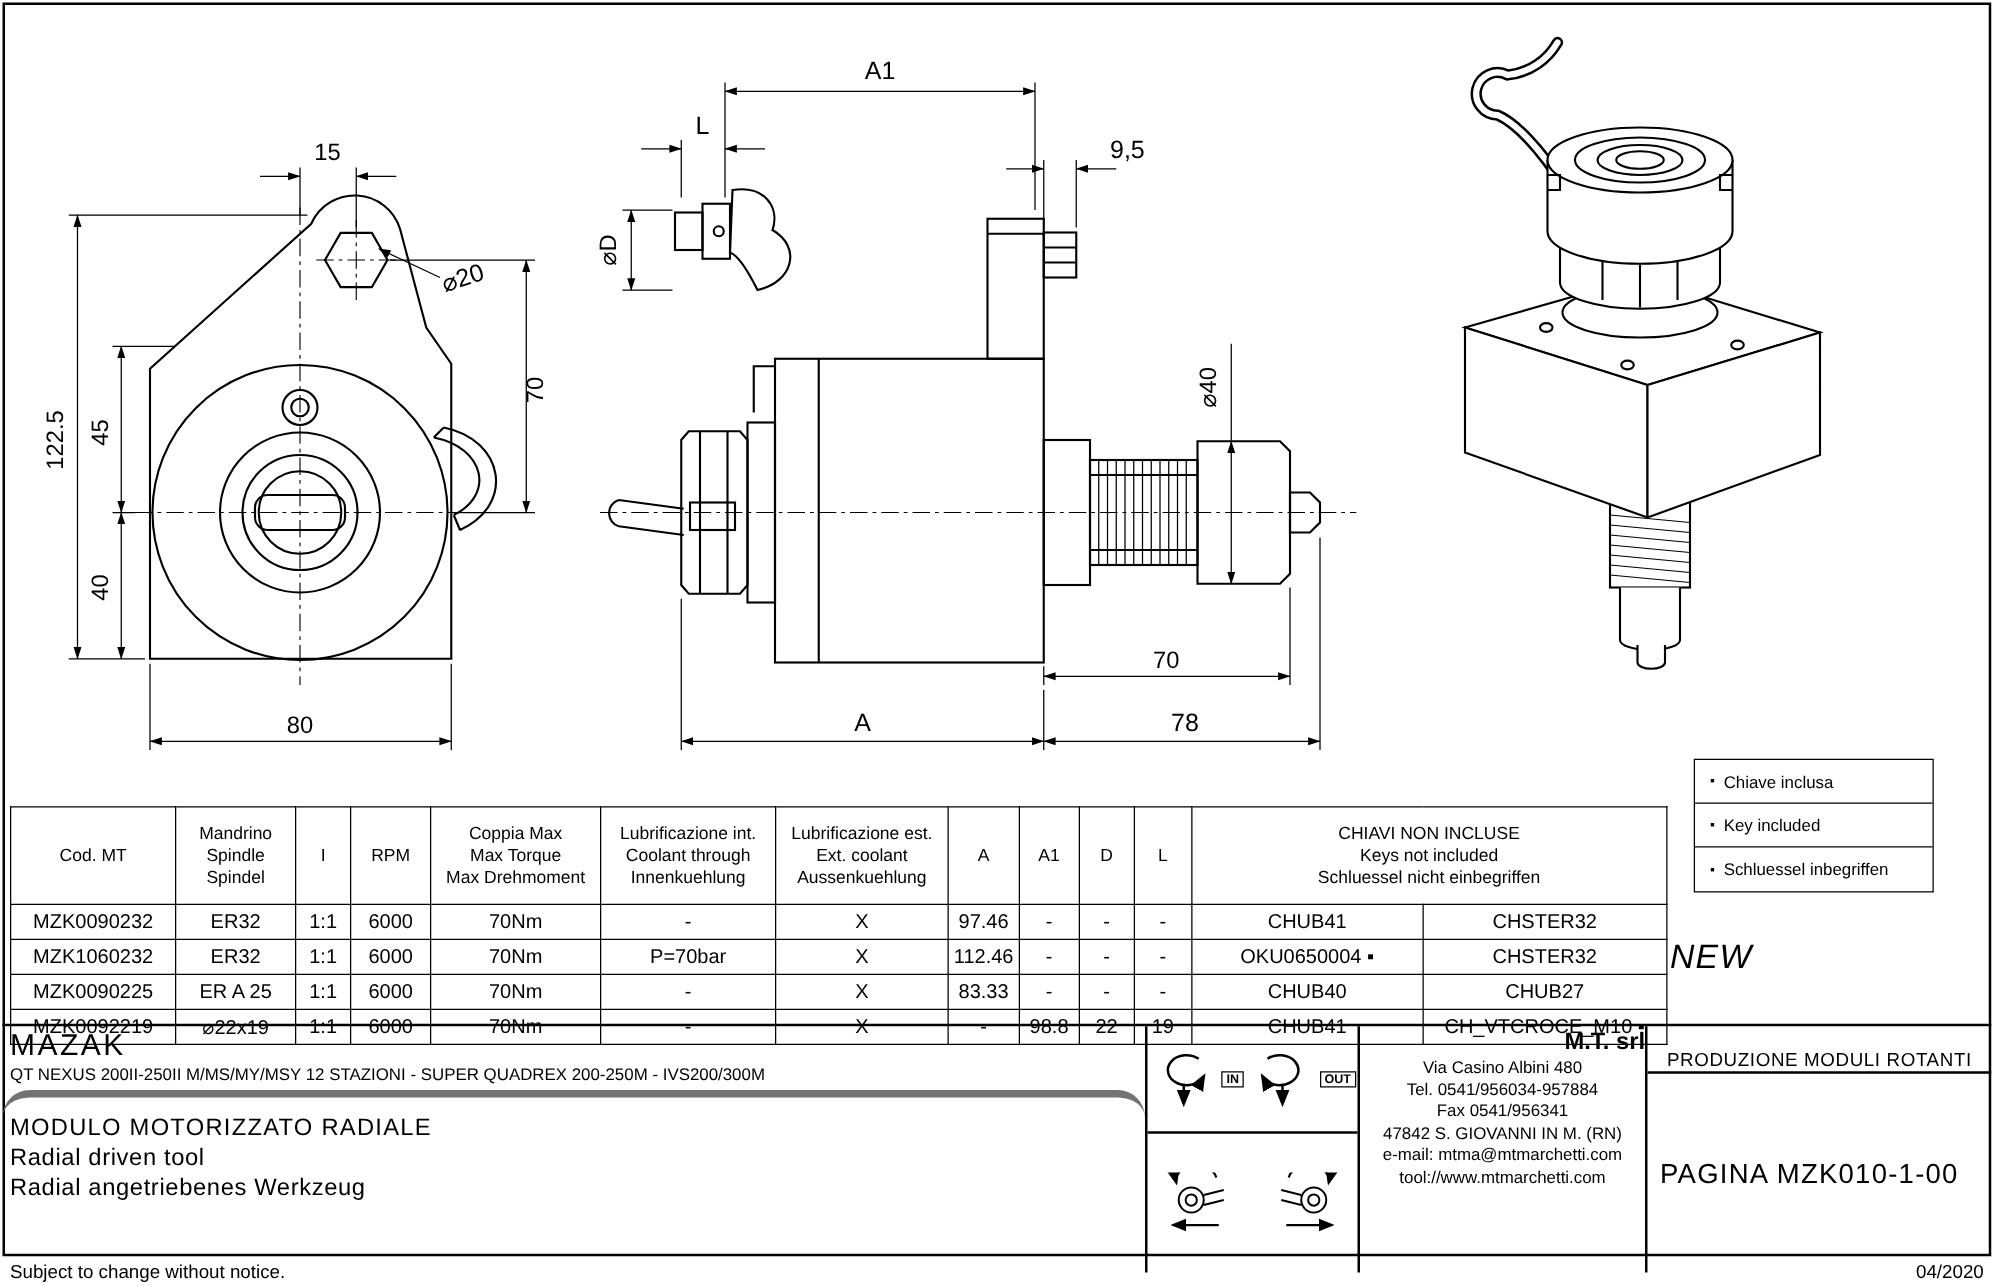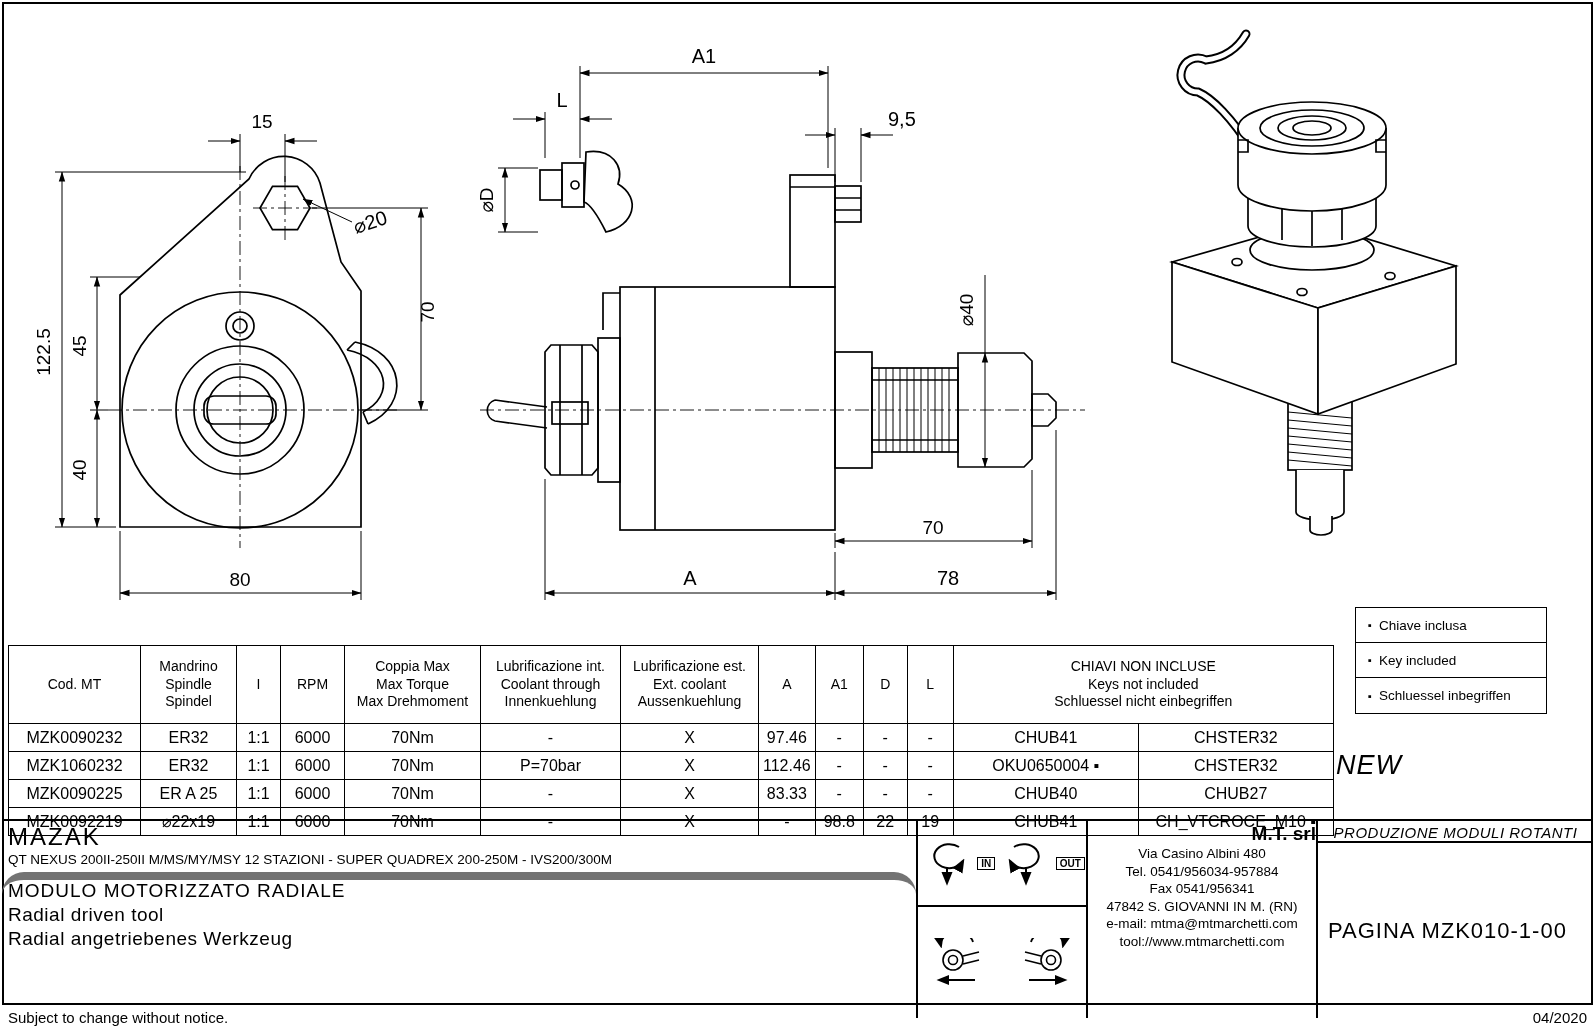--- a/index.html
+++ b/index.html
@@ -35,36 +35,36 @@
 
   .new-label { position:absolute; left:1336px; top:750px; font-size:27px; letter-spacing:1px;font-style:italic; }
 
   
   .footer { position:absolute; left:2px; top:819px; width:1591px; height:199px;
             border-top:2.5px solid #000; display:grid;
             grid-template-columns:916px 170px 230px auto; }
   .f-left { border-right:2px solid #000; display:flex; flex-direction:column; }
   .brand { font-size:24px; letter-spacing:2px; padding:2px 6px 0 6px; }
   .machines { font-size:13.5px; padding:1px 6px 3px 6px; line-height:1.25; flex:0 0 auto; }
-  .module-titles { border-top:8px solid #737373; padding:0 6px; flex:1;border-radius:22px; }
+  .module-titles { border-top:6px solid #737373; padding:14px 6px; flex:1;border-radius:22px; }
   .mt-it { font-size:19px; letter-spacing:1px; }
   .mt-en, .mt-de { font-size:19px; letter-spacing:0.5px; margin-top:2px; }
 
   .f-rot { border-right:2px solid #000; display:flex; flex-direction:column; }
   .rot-top { flex:0 0 86px; border-bottom:2px solid #000; display:flex; justify-content:space-around; align-items:center; }
   .rot-bottom { flex:1; display:flex; justify-content:space-around; align-items:center; }
   .rot-item { display:flex; flex-direction:row; align-items:center; gap:2px; }
   .rot-label { font-size:10px; font-weight:bold; border:1px solid #000; padding:0 3px; }
 
   .f-contact { border-right:2px solid #000; text-align:center; padding-top:2px; }
   .co-name { font-size:19px; font-weight:bold;text-align:right; }
   .co-line { font-size:13.5px; line-height:1.3; }
 
   .f-right { display:flex; flex-direction:column; }
-  .production { font-size:15px; text-align:center; padding-top:3px; letter-spacing:0.5px;font-style:italic; }
+  .production { font-size:15px; text-align:center; padding-top:19px; letter-spacing:0.5px; }
   .logo-wrap { flex:0 0 76px; display:flex; justify-content:center; align-items:center; }
   .pagina { border-top:2px solid #000; flex:1; display:flex; align-items:center;
             padding-left:10px; font-size:22px; letter-spacing:1px; }
 
   .bottom-strip { position:absolute; left:2px; top:1008px; width:1591px; display:flex;
                   justify-content:space-between; font-size:15px; padding:1px 6px 0 6px; }
 </style>
 </head>
 <body>
 

